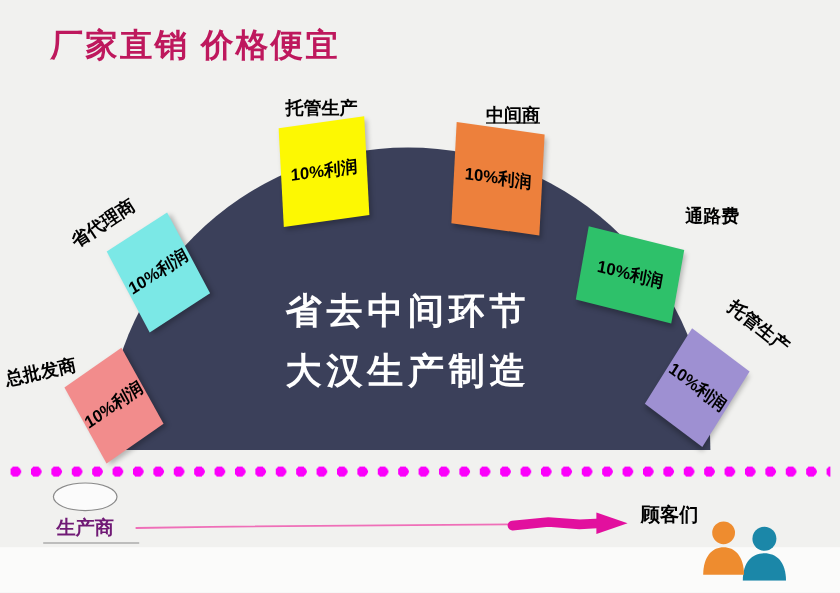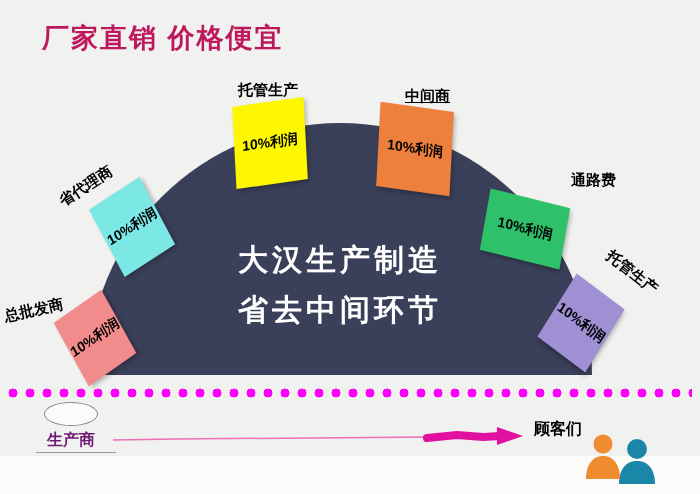--- a/index.html
+++ b/index.html
@@ -53,22 +53,22 @@
 <body>
 
 <div class="stage">
 
   <div class="bottom-strip"></div>
 
   <div class="page-title">厂家直销 价格便宜</div>
 
   <div class="dome" style="background-color: rgb(59, 64, 90);">
     <div class="dome-text">
+      <div>省去中间环节</div>
       <div>大汉生产制造</div>
-      <div>省去中间环节</div>
     </div>
   </div>
 
   <div class="card card-0" style="background-color: rgb(242, 140, 140);">
     <span class="card-value">10%利润</span>
   </div>
   <div class="card-label label-0">总批发商</div>
 
   <div class="card card-1" style="background-color: rgb(123, 232, 230);">
     <span class="card-value">10%利润</span>

